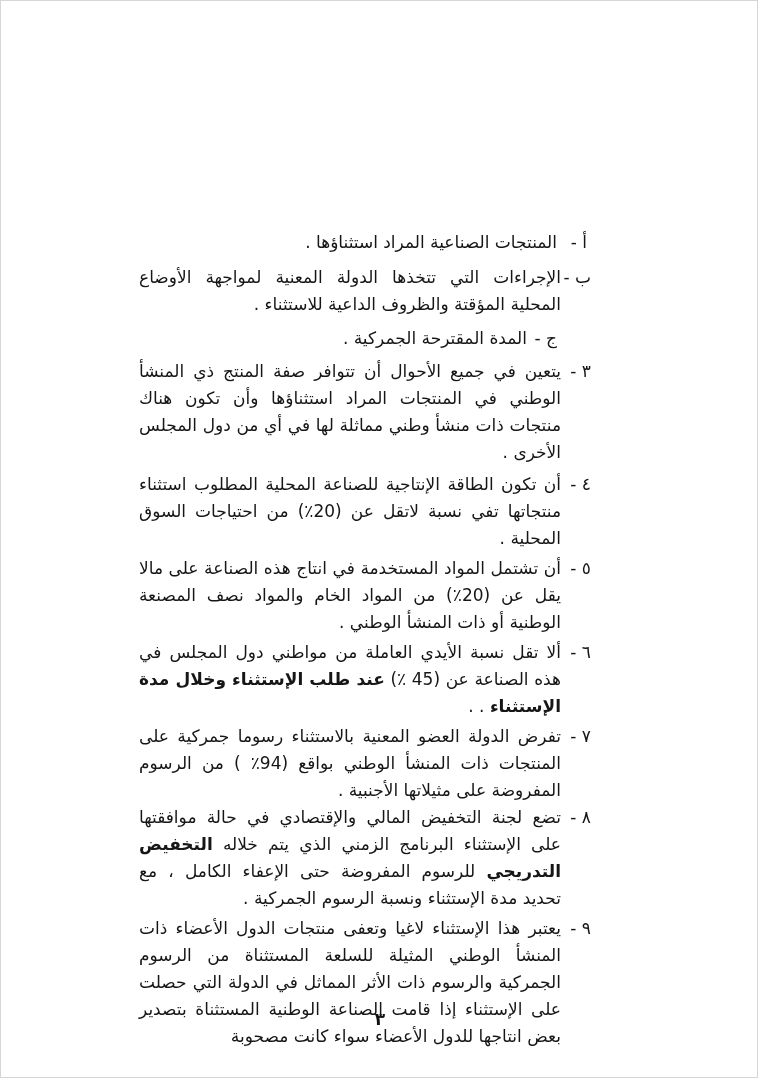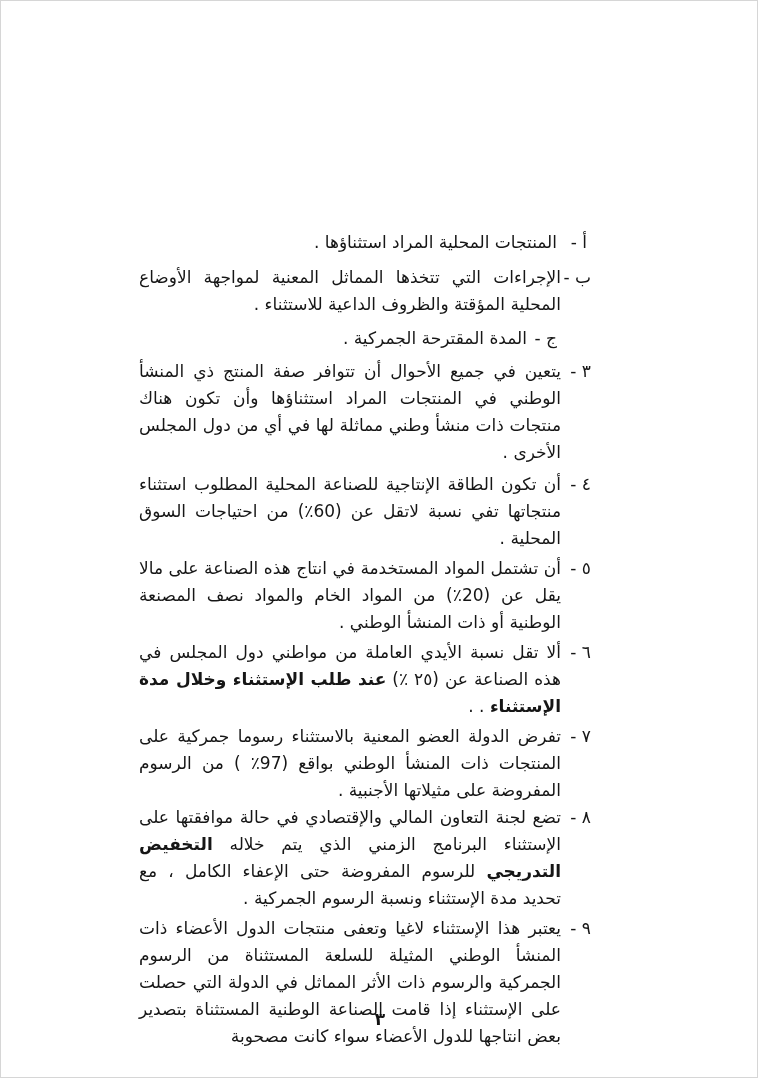--- a/index.html
+++ b/index.html
@@ -69,61 +69,61 @@
 </style>
 </head>
 <body>
 
 <div class="page">
 
   <div class="content">
 
     <div class="item single mb8 indent-alif">
       <span class="marker">أ -</span>
-      <span class="body">المنتجات المحلية المراد استثناؤها .</span>
+      <span class="body">المنتجات الصناعية المراد استثناؤها .</span>
     </div>
 
     <div class="item mb7">
       <span class="marker">ب -</span>
-      <span class="body">الإجراءات التي تتخذها المماثل المعنية لمواجهة الأوضاع المحلية المؤقتة والظروف الداعية للاستثناء .</span>
+      <span class="body">الإجراءات التي تتخذها الدولة المعنية لمواجهة الأوضاع المحلية المؤقتة والظروف الداعية للاستثناء .</span>
     </div>
 
     <div class="item single mb6 indent-jim">
       <span class="marker">ج -</span>
       <span class="body">المدة المقترحة الجمركية .</span>
     </div>
 
     <div class="item mb5">
       <span class="marker">٣ -</span>
       <span class="body">يتعين في جميع الأحوال أن تتوافر صفة المنتج ذي المنشأ الوطني في المنتجات المراد استثناؤها وأن تكون هناك منتجات ذات منشأ وطني مماثلة لها في أي من دول المجلس الأخرى .</span>
     </div>
 
     <div class="item mb3">
       <span class="marker">٤ -</span>
-      <span class="body">أن تكون الطاقة الإنتاجية للصناعة المحلية المطلوب استثناء منتجاتها تفي نسبة لاتقل عن (60٪) من احتياجات السوق المحلية .</span>
+      <span class="body">أن تكون الطاقة الإنتاجية للصناعة المحلية المطلوب استثناء منتجاتها تفي نسبة لاتقل عن (20٪) من احتياجات السوق المحلية .</span>
     </div>
 
     <div class="item mb3">
       <span class="marker">٥ -</span>
       <span class="body">أن تشتمل المواد المستخدمة في انتاج هذه الصناعة على مالا يقل عن (20٪) من المواد الخام والمواد نصف المصنعة الوطنية أو ذات المنشأ الوطني .</span>
     </div>
 
     <div class="item mb3">
       <span class="marker">٦ -</span>
-      <span class="body"><span>ألا تقل نسبة الأيدي العاملة من مواطني دول المجلس في هذه الصناعة عن (٢٥ ٪) </span><span class="emph">عند طلب الإستثناء وخلال مدة الإستثناء</span><span> . .</span></span>
+      <span class="body"><span>ألا تقل نسبة الأيدي العاملة من مواطني دول المجلس في هذه الصناعة عن (45 ٪) </span><span class="emph">عند طلب الإستثناء وخلال مدة الإستثناء</span><span> . .</span></span>
     </div>
 
     <div class="item mb0">
       <span class="marker">٧ -</span>
-      <span class="body">تفرض الدولة العضو المعنية بالاستثناء رسوما جمركية على المنتجات ذات المنشأ الوطني بواقع (97٪ ) من الرسوم المفروضة على مثيلاتها الأجنبية .</span>
+      <span class="body">تفرض الدولة العضو المعنية بالاستثناء رسوما جمركية على المنتجات ذات المنشأ الوطني بواقع (94٪ ) من الرسوم المفروضة على مثيلاتها الأجنبية .</span>
     </div>
 
     <div class="item mb3">
       <span class="marker">٨ -</span>
-      <span class="body"><span>تضع لجنة التعاون المالي والإقتصادي في حالة موافقتها على الإستثناء البرنامج الزمني الذي يتم خلاله </span><span class="emph">التخفيض التدريجي</span><span> للرسوم المفروضة حتى الإعفاء الكامل ، مع تحديد مدة الإستثناء ونسبة الرسوم الجمركية .</span></span>
+      <span class="body"><span>تضع لجنة التخفيض المالي والإقتصادي في حالة موافقتها على الإستثناء البرنامج الزمني الذي يتم خلاله </span><span class="emph">التخفيض التدريجي</span><span> للرسوم المفروضة حتى الإعفاء الكامل ، مع تحديد مدة الإستثناء ونسبة الرسوم الجمركية .</span></span>
     </div>
 
     <div class="item mb0">
       <span class="marker">٩ -</span>
       <span class="body">يعتبر هذا الإستثناء لاغيا وتعفى منتجات الدول الأعضاء ذات المنشأ الوطني المثيلة للسلعة المستثناة من الرسوم الجمركية والرسوم ذات الأثر المماثل في الدولة التي حصلت على الإستثناء إذا قامت الصناعة الوطنية المستثناة بتصدير بعض انتاجها للدول الأعضاء سواء كانت مصحوبة</span>
     </div>
 
   </div>
 
   <div class="page-number">٣</div>

